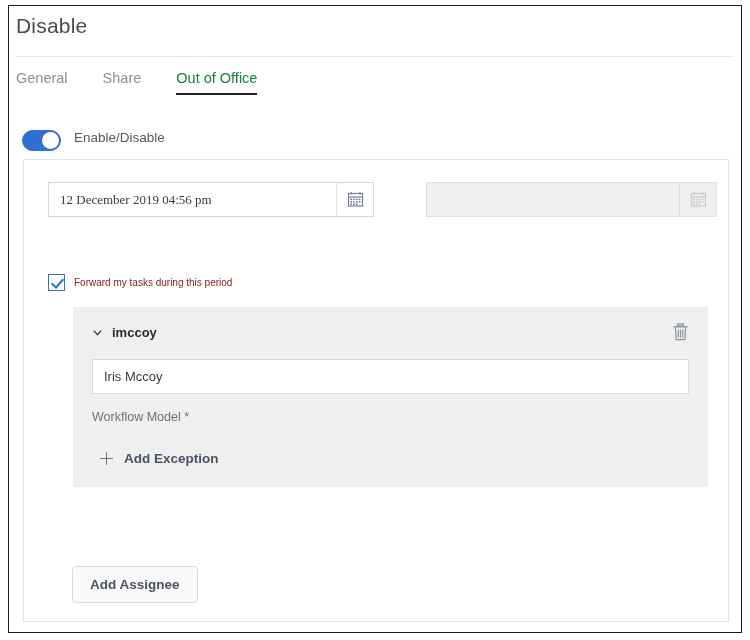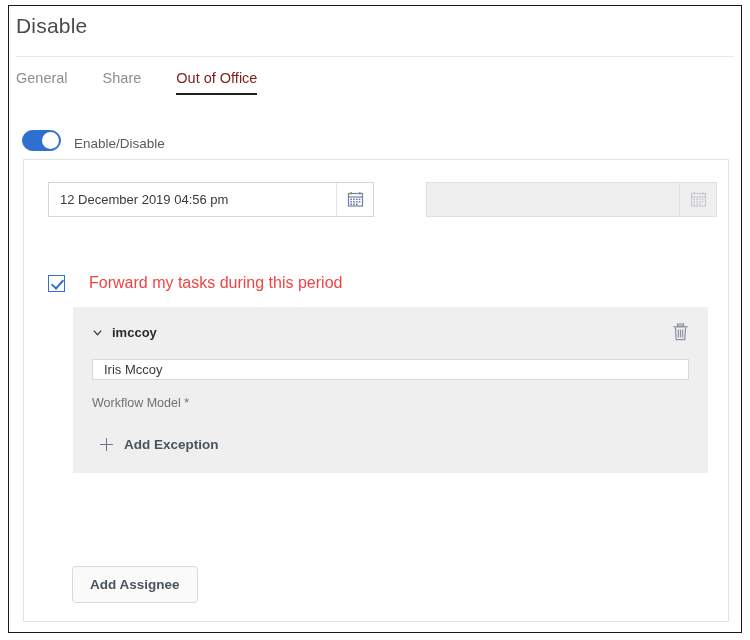--- a/index.html
+++ b/index.html
@@ -48,35 +48,35 @@
   .tab {
     font-size: 14.5px;
     color: #8e8e8e;
     padding: 0 0 9px 0;
     margin-right: 35px;
     position: relative;
     cursor: pointer;
     white-space: nowrap;
   }
   .tab:last-child { margin-right: 0; }
-  .tab.active { color: #7f1d1d; }
+  .tab.active { color: #15803d; }
   .tab.active::after {
     content: "";
     position: absolute;
     left: 0; right: 0; bottom: 0;
     height: 2px;
     background: #1f1f1f;
   }
 
   
   .toggle-row {
     position: absolute;
     left: 13px; top: 124px;
     display: flex;
-    align-items: flex-end;
+    align-items: flex-start;
   }
   .switch {
     width: 39px; height: 21px;
     border-radius: 11px;
     background: #2f6fd0;
     border: 1px solid #2f6fd0;
     position: relative;
     cursor: pointer;
     flex: none;
   }
@@ -125,21 +125,21 @@
     width: 100%;
     height: 35px;
     border: 1px solid #d6d6d6;
     background: #ffffff;
   }
   .input-combo .txt {
     flex: 1;
     border: none;
     outline: none;
     background: transparent;
-    font-family: Liberation Sans, sans-serif;
+    font-family: Liberation Serif, serif;
     font-size: 13px;
     color: #3a3a3a;
     padding: 0 11px;
     min-width: 0;
   }
   .icon-btn {
     width: 37px;
     border-left: 1px solid #e4e4e4;
     display: flex;
     align-items: center;
@@ -193,23 +193,23 @@
   .end-block .input-combo { margin-left: 35px; width: 291px; }
 
   
   .forward-row {
     position: absolute;
     left: 24px; top: 114px;
     display: flex;
     align-items: center;
   }
   .forward-row .lbl {
-    margin-left: 24px;
-    font-size: 16px;
-    color: #ef4444;
+    margin-left: 9px;
+    font-size: 10px;
+    color: #7f1d1d;
   }
 
   
   .assignee-card {
     position: absolute;
     left: 49px; top: 147px;
     width: 635px;
     background: #efefef;
     padding: 14px 19px 18px 19px;
   }
@@ -232,21 +232,21 @@
   .trash-btn {
     margin-left: auto;
     cursor: pointer;
     display: flex;
     align-items: center;
   }
 
   .card-field { margin-top: 16px; }
   .plain-input {
     width: 100%;
-    height: 21px;
+    height: 35px;
     border: 1px solid #d9d9d9;
     background: #ffffff;
     font-family: "Liberation Sans", sans-serif;
     font-size: 13px;
     color: #3a3a3a;
     padding: 0 11px;
     outline: none;
   }
   .select-wrap {
     position: relative;

